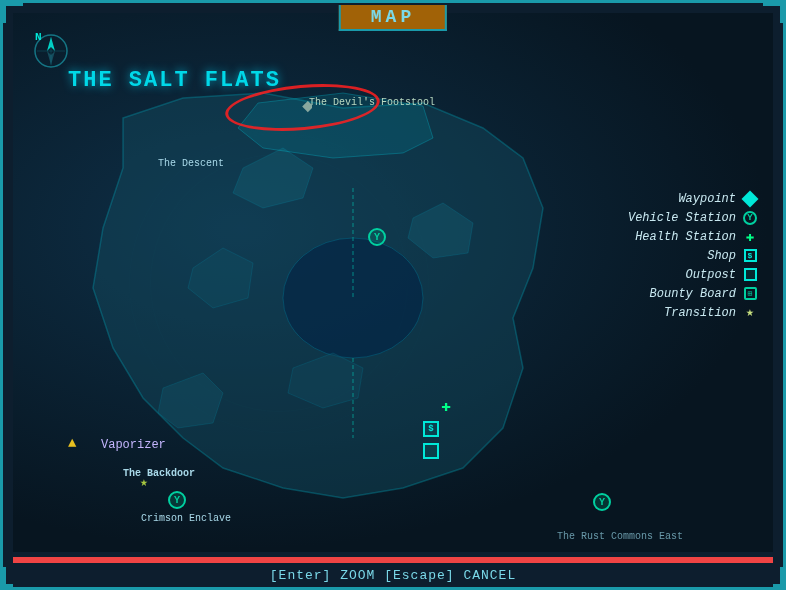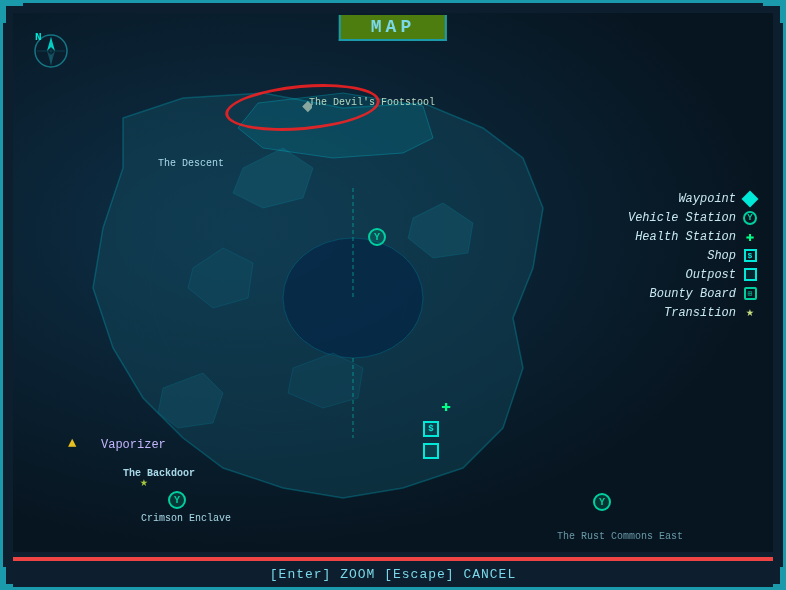--- a/index.html
+++ b/index.html
@@ -14,24 +14,24 @@
     .outer-frame {
       width: 786px;
       height: 590px;
       background: #0d1e2e;
       border: 3px solid #1a9aaa;
       position: relative;
     }
 
     .title-bar {
       position: absolute;
-      top: 12px;
+      top: 2px;
       left: 50%;
       transform: translateX(-50%);
-      background: #4d7c0f;
+      background: #a16207;
       border: 2px solid #1a9aaa;
       border-top: none;
       padding: 2px 30px;
       z-index: 10;
     }
 
     .title-text {
       color: #7ad8e8;
       font-size: 18px;
       font-weight: bold;
@@ -304,21 +304,21 @@
     
     .bottom-bar {
       position: absolute;
       bottom: 0;
       left: 10px;
       right: 10px;
       height: 30px;
       display: flex;
       align-items: center;
       justify-content: center;
-      border-top: 4px solid #ef4444;
+      border-top: 6px solid #ef4444;
       background: #0d1e2e;
     }
 
     .bottom-text {
       color: #7ad8e8;
       font-size: 13px;
       letter-spacing: 1px;
       font-family: 'Courier New', monospace;
     }
 
@@ -374,20 +374,21 @@
         <path d="M230,300 L270,285 L300,300 L295,330 L260,340 L225,325 Z" fill="rgba(15,70,90,0.5)" stroke="rgba(0,145,175,0.2)" stroke-width="1"></path>
         <path d="M100,320 L140,305 L160,325 L150,355 L115,360 L95,345 Z" fill="rgba(18,78,98,0.5)" stroke="rgba(0,148,178,0.2)" stroke-width="1"></path>
 
         <path d="M195,35 L280,25 L360,38 L370,70 L340,85 L270,90 L200,80 L175,60 Z" fill="rgba(0,180,200,0.15)" stroke="rgba(0,200,220,0.3)" stroke-width="1"></path>
 
         <line x1="290" y1="120" x2="290" y2="230" stroke="rgba(0,200,180,0.4)" stroke-width="1.5" stroke-dasharray="4,3"></line>
         <line x1="290" y1="290" x2="290" y2="370" stroke="rgba(0,200,180,0.4)" stroke-width="1.5" stroke-dasharray="4,3"></line>
       </svg>
     </div>
 
+    <div class="region-title">THE SALT FLATS</div>
 
     <div class="compass">
       <svg width="36" height="36" viewBox="0 0 36 36">
         <circle cx="18" cy="18" r="16" fill="none" stroke="#1a9aaa" stroke-width="1.5" opacity="0.7"></circle>
         <polygon points="18,4 22,18 18,14 14,18" fill="#00e8d8" opacity="0.9"></polygon>
         <polygon points="18,32 22,18 18,22 14,18" fill="#1a6070" opacity="0.7"></polygon>
         <line x1="4" y1="18" x2="32" y2="18" stroke="#1a9aaa" stroke-width="0.5" opacity="0.5"></line>
         <line x1="18" y1="4" x2="18" y2="32" stroke="#1a9aaa" stroke-width="0.5" opacity="0.5"></line>
       </svg>
       <span class="compass-n">N</span>

